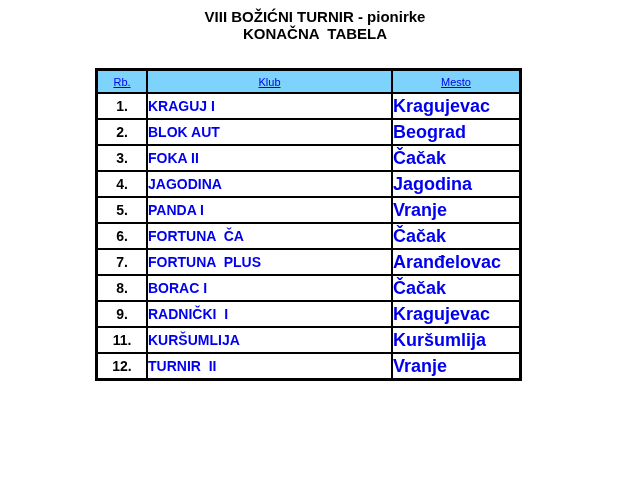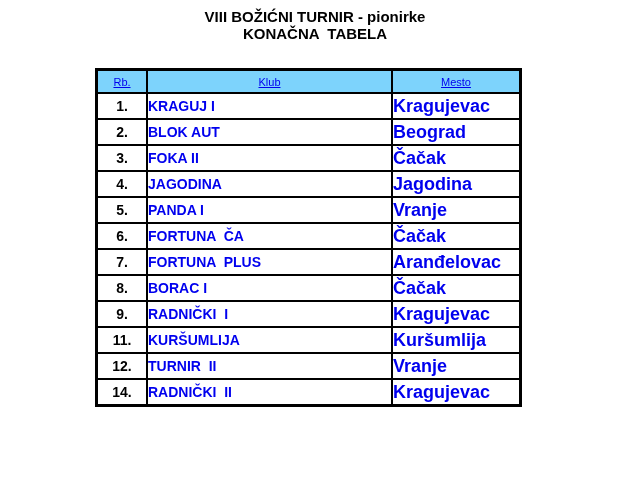--- a/index.html
+++ b/index.html
@@ -148,19 +148,14 @@
     <tr>
       <td class="rank-cell">11.</td>
       <td class="club-cell">KURŠUMLIJA</td>
       <td class="city-cell">Kuršumlija</td>
     </tr>
     <tr>
       <td class="rank-cell">12.</td>
       <td class="club-cell">TURNIR  II</td>
       <td class="city-cell">Vranje</td>
     </tr>
-    <tr>
-      <td class="rank-cell">14.</td>
-      <td class="club-cell">RADNIČKI  II</td>
-      <td class="city-cell">Kragujevac</td>
-    </tr>
   </tbody>
 </table>
 
 </body></html>

